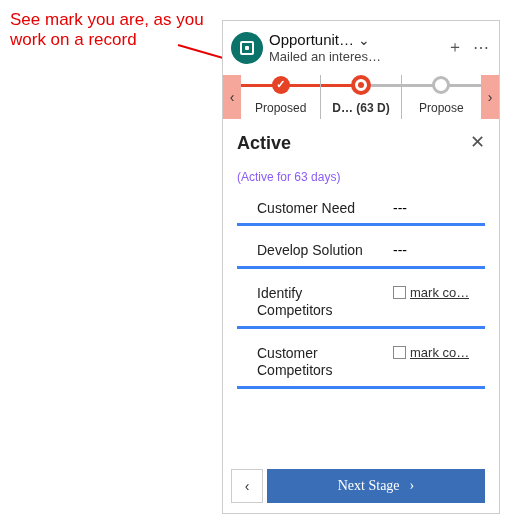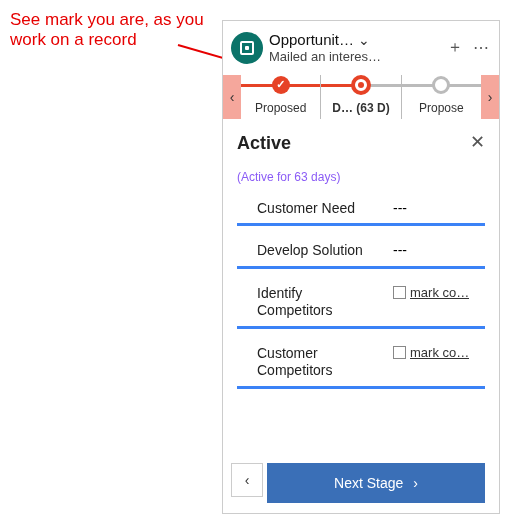--- a/index.html
+++ b/index.html
@@ -40,21 +40,21 @@
 
   .field { display: flex; align-items: flex-start; justify-content: space-between; padding: 16px 0 6px 20px; border-bottom: 3px solid #3b82f6; gap: 23px; }
   .field-label { flex: 1; color: #222; font-size: 14px; line-height: 1.25; }
   .field-value { width: 92px; color: #000; }
   .check-wrap { width: 92px; display: flex; align-items: center; gap: 4px; text-decoration: underline; }
   .checkbox { width: 13px; height: 13px; border: 1px solid #888; background: #fff; flex-shrink: 0; cursor: pointer; }
   .check-label { font-size: 13px; white-space: nowrap; overflow: hidden; text-overflow: ellipsis; }
 
   .footer { position: absolute; bottom: 10px; left: 8px; right: 14px; display: flex; gap: 4px; }
   .back-btn { width: 32px; height: 34px; border: 1px solid #ccc; display: flex; align-items: center; justify-content: center; cursor: pointer; color: #333; }
-  .next-btn { flex: 1; height: 40px; background: #3a6fb7; color: #fff; display: flex; align-items: center; justify-content: center; gap: 10px; font-size: 14px; cursor: pointer; }
+  .next-btn { flex: 1; height: 34px; background: #3a6fb7; color: #fff; display: flex; align-items: center; justify-content: center; gap: 10px; font-size: 14px; cursor: pointer; font-family: Liberation Serif, serif; }
 
   .annotation { position: absolute; left: 10px; top: 10px; color: #e60000; font-size: 17px; line-height: 1.2; max-width: 200px; }
   svg.arrow { position: absolute; left: 10px; top: 14px; pointer-events: none; }
 </style>
 </head>
 <body>
 
 <div class="annotation">See mark you are, as you work on a record</div>
 <svg class="arrow" width="360" height="90">
   <defs>

